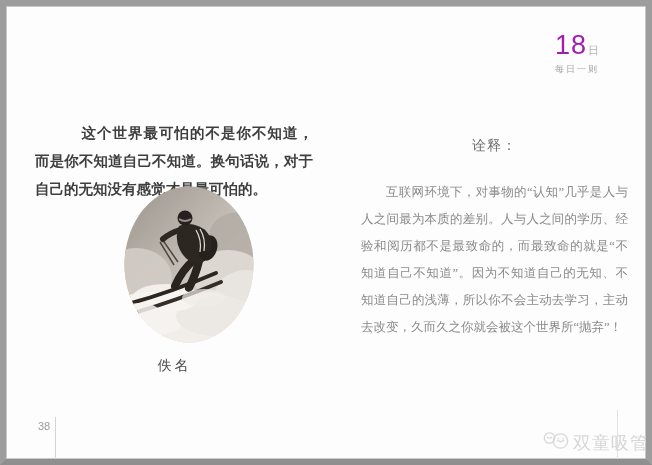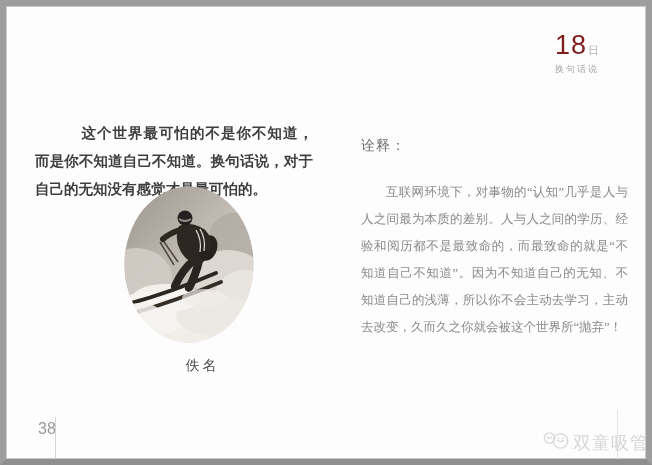--- a/index.html
+++ b/index.html
@@ -12,75 +12,75 @@
     background: #fdfdfd;
     border: 6px solid #9d9d9d;
     border-bottom-color: #8f8f8f;
     box-shadow: inset 0 0 0 1px #c9c9c9;
     overflow: hidden;
   }
 
   
   .day-header { position: absolute; top: 26px; right: 47px; text-align: right; }
   .day-line { line-height: 1; white-space: nowrap; }
-  .day-num { font-size: 27px; font-weight: 300; color: #7f1d1d; letter-spacing: 1px; margin-left: 12px; }
+  .day-num { font-size: 27px; font-weight: 300; color: #a21caf; letter-spacing: 1px; margin-left: 12px; }
   .day-unit { font-size: 11px; color: #b3b3b3; margin-left: 1px; }
   .series-label { font-size: 9px; color: #a3a3a3; letter-spacing: 2px; margin-top: 4px; }
 
   
   .quote {
     position: absolute; left: 29px; top: 73px; width: 278px;
     font-size: 14.5px; line-height: 28px; color: #3e3e3e;
     font-weight: 600; text-align: justify; text-indent: 3.2em; margin-top: 40px;
   }
 
   
   .photo { position: absolute; left: 118px; top: 180px; width: 130px; height: 157px; }
   .photo svg { display: block; }
 
   .caption {
-    position: absolute; left: 114px; top: 351px; width: 165px;
+    position: absolute; left: 86px; top: 351px; width: 165px;
     text-align: center; font-size: 14px; color: #4c4c4c; letter-spacing: 3px; font-family: Liberation Mono, monospace;
   }
   .caption-note {
     position: absolute; left: 75px; top: 373px; width: 210px;
     text-align: center; font-size: 10.5px; color: #9c9c9c; letter-spacing: 1px;
   }
 
   
   .interp {
     position: absolute; left: 355px; top: 131px; width: 267px;
     font-family: "Liberation Serif", "DejaVu Serif", serif;
   }
-  .interp-head { font-size: 14px; color: #6f6f6f; letter-spacing: 1px; }
+  .interp-head { font-size: 14px; color: #6f6f6f; letter-spacing: 1px; text-align: center; }
   .interp-body {
     margin-top: 24px; font-size: 12.5px; line-height: 27px; color: #8a8a8a;
     text-align: justify; text-indent: 2em;
   }
 
   
-  .page-num { position: absolute; left: 32px; top: 414px; font-size: 16px; color: #9a9a9a; }
+  .page-num { position: absolute; left: 32px; top: 414px; font-size: 11px; color: #9a9a9a; }
   .rule-left { position: absolute; left: 49px; top: 411px; width: 1px; height: 48px; background: #d3d3d3; }
   .rule-right { position: absolute; left: 611px; top: 404px; width: 1px; height: 55px; background: #e3e3e3; }
 
   .watermark {
     position: absolute; left: 536px; top: 423px;
     display: flex; align-items: center; gap: 3px;
     color: #d7d7d7; font-size: 18px; letter-spacing: 1px; white-space: nowrap;
   }
   .watermark-text { font-family: Liberation Serif, serif; }
 </style>
 </head>
 <body>
 
 <div class="page">
 
   <div class="day-header">
     <div class="day-line"><span class="day-num">18</span><span class="day-unit">日</span></div>
-    <div class="series-label">换句话说</div>
+    <div class="series-label">每日一则</div>
   </div>
 
   <p class="quote">这个世界最可怕的不是你不知道，而是你不知道自己不知道。换句话说，对于自己的无知没有感觉才是最可怕的。</p>
 
   <div class="photo">
     <svg width="130" height="157" viewBox="0 0 130 157">
       <defs>
         <clipPath id="ovalClip">
             <ellipse cx="65" cy="78.5" rx="64.5" ry="78"></ellipse>
           </clipPath>

